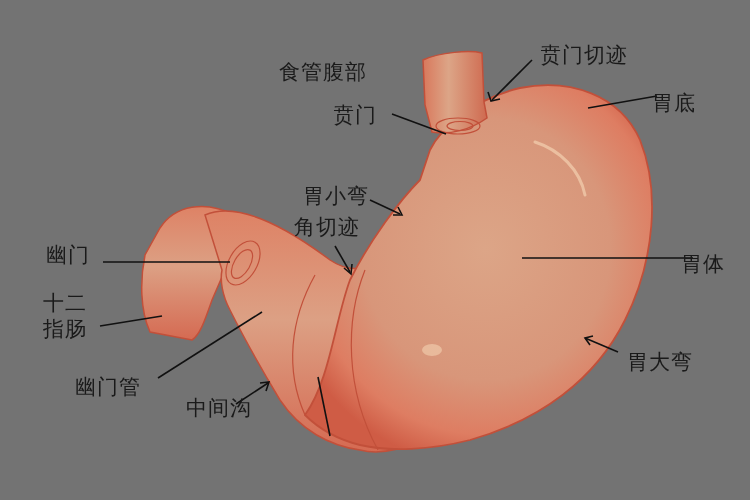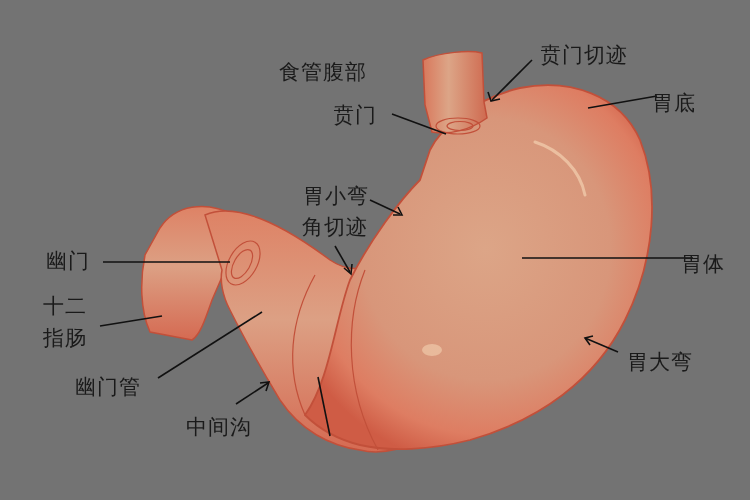--- a/index.html
+++ b/index.html
@@ -12,21 +12,21 @@
   }
   #art { position: absolute; left: 0; top: 0; }
   .lbl {
     position: absolute;
     font-size: 21px;
     line-height: 24px;
     color: #1a1a1a;
     white-space: nowrap;
     letter-spacing: 1px;
   }
-  .lbl.two { line-height: 32px; white-space: normal; width: 50px; }
+  .lbl.two { line-height: 26px; white-space: normal; width: 50px; }
 </style>
 </head>
 <body>
 
 <div id="stage">
 
   <svg id="art" width="750" height="500" viewBox="0 0 750 500">
     <defs>
       <radialGradient id="bodyGrad" cx="0.52" cy="0.45" r="0.6">
         <stop offset="0" stop-color="#dca587"></stop>
@@ -85,20 +85,20 @@
       <polyline points="260,383 269,382 266,391"></polyline>
       <line x1="318" y1="377" x2="330" y2="436"></line>
     </g>
   </svg>
 
   <div class="lbl" style="left:279px;top:60px;">食管腹部</div>
   <div class="lbl" style="left:333px;top:103px;text-align:right;">贲门</div>
   <div class="lbl" style="left:540px;top:43px;">贲门切迹</div>
   <div class="lbl" style="left:652px;top:91px;">胃底</div>
   <div class="lbl" style="left:303px;top:170px;margin-top:14px;">胃小弯</div>
-  <div class="lbl" style="left:302px;top:215px;">角切迹</div>
-  <div class="lbl" style="left:46px;top:249px;">幽门</div>
+  <div class="lbl" style="left:294px;top:215px;">角切迹</div>
+  <div class="lbl" style="left:46px;top:243px;">幽门</div>
   <div class="lbl two" style="left:43px;top:290px;">十二指肠</div>
   <div class="lbl" style="left:681px;top:252px;">胃体</div>
   <div class="lbl" style="left:75px;top:375px;">幽门管</div>
   <div class="lbl" style="left:627px;top:350px;">胃大弯</div>
-  <div class="lbl" style="left:186px;top:415px;">中间沟</div>
+  <div class="lbl" style="left:186px;top:396px;">中间沟</div>
 </div>
 
 </body></html>

